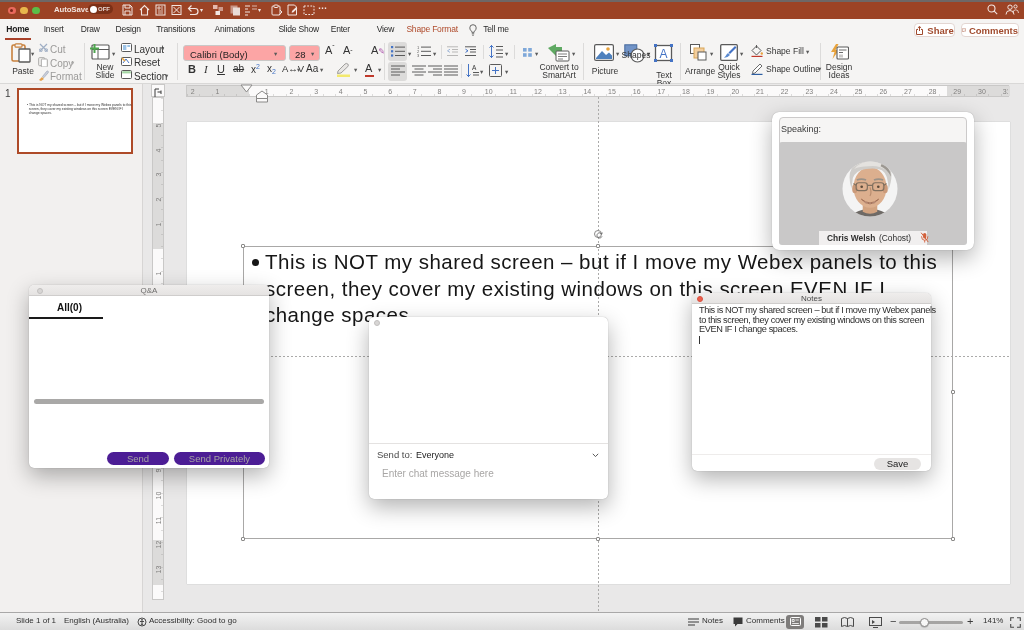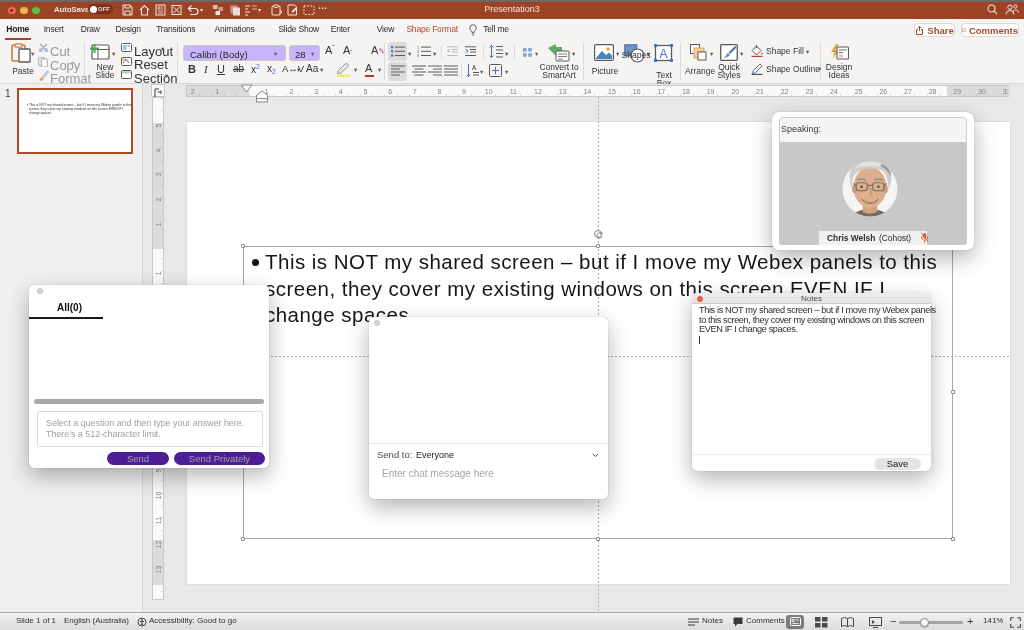--- a/index.html
+++ b/index.html
@@ -16,24 +16,24 @@
 
   
   #tabrow { position:absolute; left:0; top:19px; width:1024px; height:21px; background:#F5F4F3; }
   .tab { position:absolute; top:5px; font-size:8.5px; letter-spacing:-0.2px; color:#2a2a2a; }
   .tbtn { position:absolute; top:4px; height:14px; background:#fff; border:1px solid #E3D6D2; border-radius:4px; font-size:9.5px; color:#A14B2E; font-weight:bold; display:flex; align-items:center; justify-content:center; }
 
   
   #ribbon { position:absolute; left:0; top:40px; width:1024px; height:44px; background:#F5F4F3; border-bottom:1px solid #D9D8D7; }
   .rsep { position:absolute; top:3px; width:1px; height:37px; background:#DCDBDA; }
   .rlbl { position:absolute; font-size:8.5px; color:#333; text-align:center; line-height:7.5px; }
-  .rsm { position:absolute; font-size:13px; color:#333; }
+  .rsm { position:absolute; font-size:10px; color:#333; }
   .gray { color:#9B9A99; }
   .chev { position:absolute; font-size:6.5px; color:#5a5a5a; }
-  .combo { position:absolute; background:#c4b5fd; border:1px solid #C9C8C7; border-radius:3px; font-size:9.5px; color:#1f1f1f; }
+  .combo { position:absolute; background:#fca5a5; border:1px solid #C9C8C7; border-radius:3px; font-size:9.5px; color:#1f1f1f; }
 
   
   #workarea { position:absolute; left:0; top:84px; width:1024px; height:528px; background:#E9E8E8; }
   #thumbs { position:absolute; left:0; top:0; width:143px; height:528px; background:#F2F0EF; border-right:1px solid #D7D5D4; }
   #hruler { position:absolute; left:186px; top:1px; width:823px; height:12px; background:#FBFAFA; border:1px solid #C9C8C7; }
   #vruler { position:absolute; left:152px; top:13px; width:12px; height:503px; background:#FBFAFA; border:1px solid #C9C8C7; }
   .rgray { position:absolute; background:#DCDBDA; }
   .rnum { position:absolute; font-size:7px; color:#807F7E; }
   #slide { position:absolute; left:187px; top:38px; width:823px; height:462px; background:#fff; box-shadow:0 0 1px rgba(0,0,0,0.25); }
 
@@ -101,21 +101,20 @@
       <path d="M9 6 L11 8 L8 11" stroke-width="1"></path>
     </svg>
   <svg class="tbi" style="left:287px;" width="11" height="12" viewBox="0 0 11 12" fill="none" stroke="#F2E6E2">
       <path d="M1 1 H7.5 L9.5 3 V11 H1 Z"></path>
       <path d="M5 7 L9 3.2 L10.3 4.5 L6.5 8.3 L4.7 8.8 Z" fill="#F2E6E2" stroke="none"></path>
     </svg>
   <svg class="tbi" style="left:303px;" width="12" height="12" viewBox="0 0 12 12" fill="none" stroke="#F2E6E2" stroke-dasharray="1.8 1.4">
       <rect x="1" y="2" width="10" height="8.5"></rect>
     </svg>
   <div class="tbi" style="left:318px; top:2.5px; font-size:9px; font-weight:bold; color:#F2E6E2;">⋯</div>
-  <div id="tb-title">Presentation3</div>
   <svg class="tbi" style="left:987px;" width="11" height="11" viewBox="0 0 11 11" fill="none" stroke="#F2E6E2" stroke-width="1.1">
       <circle cx="4.5" cy="4.5" r="3.5"></circle>
       <path d="M7.2 7.2 L10.2 10.2"></path>
     </svg>
   <svg class="tbi" style="left:1005px;" width="14" height="11" viewBox="0 0 14 11" fill="none" stroke="#F2E6E2" stroke-width="1">
       <circle cx="5" cy="3.2" r="2.2"></circle>
       <path d="M1 10.5 Q1 6.5 5 6.5 Q9 6.5 9 10.5"></path>
       <circle cx="10.5" cy="2.5" r="1.6"></circle>
       <path d="M8 9 Q8 5.8 10.8 5.8 Q13.5 5.8 13.5 9" opacity="0.8"></path>
     </svg>
@@ -588,27 +587,25 @@
       <g transform="translate(141.5,90.5)">
         <rect x="2.6" y="0.5" width="3.2" height="5.6" rx="1.6" fill="#D2603B"></rect>
         <path d="M1 3.8 Q1 7.8 4.2 7.8 Q7.4 7.8 7.4 3.8 M4.2 7.8 V10" stroke="#D2603B" stroke-width="0.9" fill="none"></path>
         <path d="M0.6 0.2 L7.8 9.6" stroke="#D2603B" stroke-width="1"></path>
       </g>
     </svg>
   </div>
 </div>
 
 <div class="win" id="qa" style="left:29px; top:285px; width:240px; height:183px;">
+  <div class="wtitle">Q&amp;A</div>
   <div class="wclose"></div>
   <div style="position:absolute; left:28px; top:17px; font-size:10px; font-weight:bold; color:#111;">All(0)</div>
   <div style="position:absolute; left:0px; top:32px; width:74px; height:2px; background:#1a1a1a;"></div>
   <div style="position:absolute; left:5px; top:114px; width:230px; height:4.5px; background:#A9A8A7; border-radius:2.5px;"></div>
-  <div style="position:absolute; left:8px; top:126px; width:226px; height:36px; border:1px solid #DCDAD9; border-radius:2px;">
-    <div style="position:absolute; left:8px; top:6px; font-size:9px; color:#A3A1A0; line-height:11px; letter-spacing:-0.05px;">Select a question and then type your answer here. There's a 512-character limit.</div>
-  </div>
   <div class="pill" style="left:78px; top:167px; width:62px; height:13px; font-size:9.5px; color:#A6A4A3; line-height:13px;">Send</div>
   <div class="pill" style="left:145px; top:167px; width:91px; height:13px; font-size:9.5px; color:#A6A4A3; line-height:13px;">Send Privately</div>
 </div>
 
 <div class="win" id="chat" style="left:369px; top:317px; width:239px; height:182px;">
   <div class="wclose" style="left:5px;"></div>
   <div style="position:absolute; left:0; top:126px; width:239px; height:1px; background:#E4E2E1;"></div>
   <div style="position:absolute; left:8px; top:132px; font-size:9.5px; color:#4a4a4a;">Send to:</div>
   <div style="position:absolute; left:47px; top:132.5px; font-size:9px; color:#1c1c1c;">Everyone</div>
   <svg style="position:absolute; left:223px; top:136px;" width="7" height="5" viewBox="0 0 7 5" fill="none" stroke="#5a5a5a" stroke-width="1">

